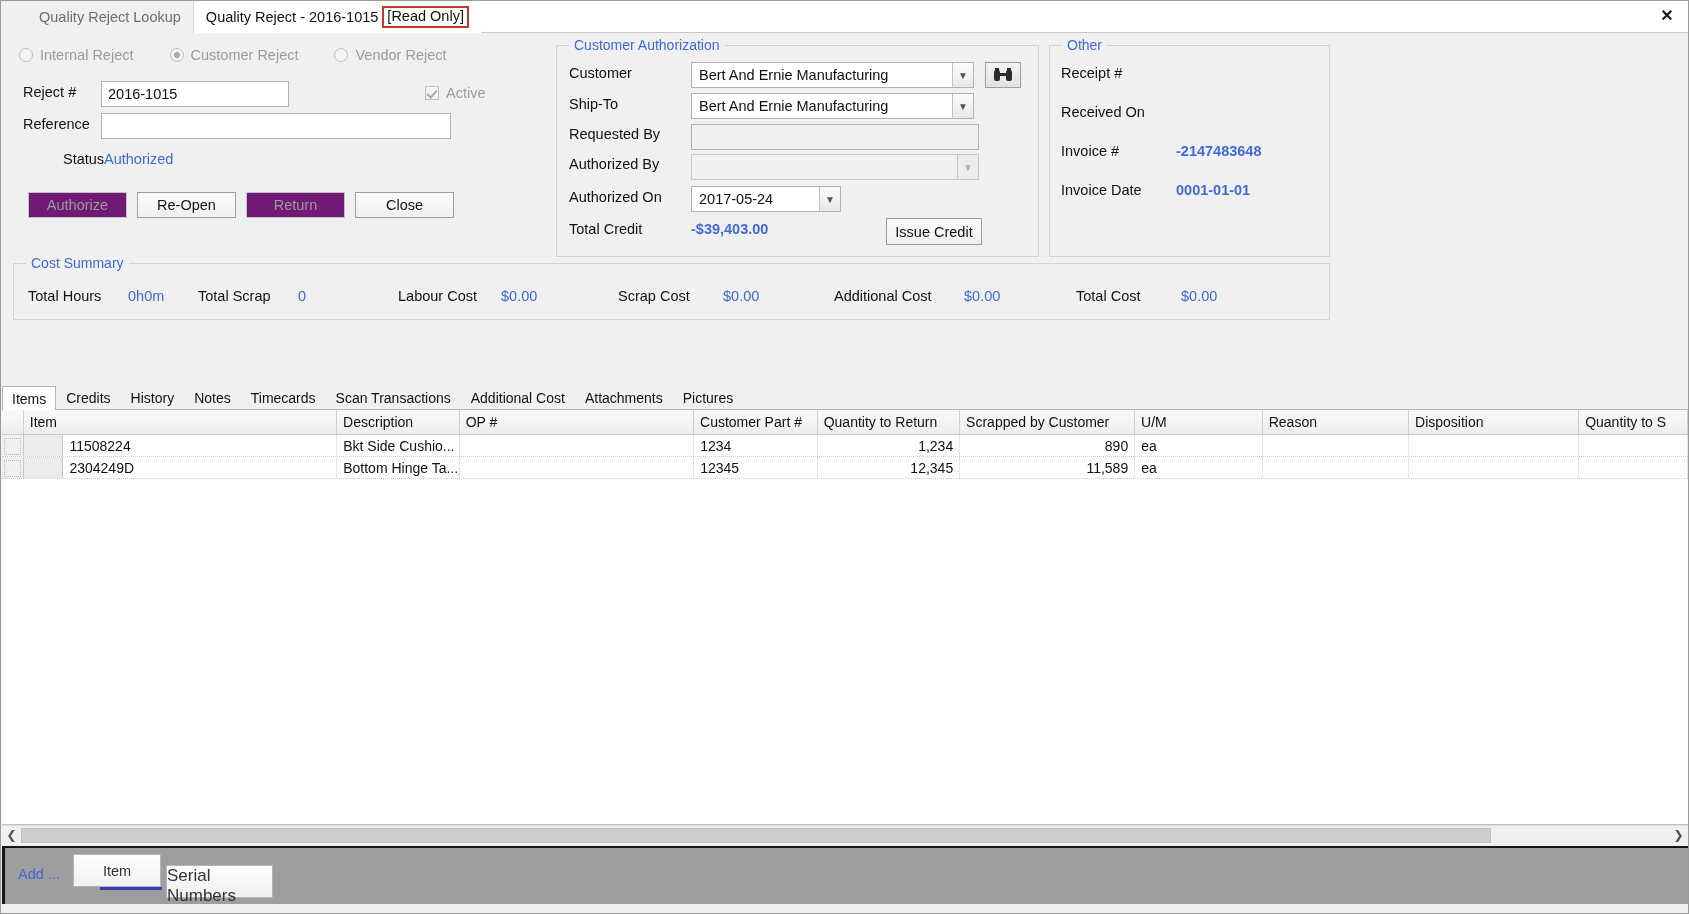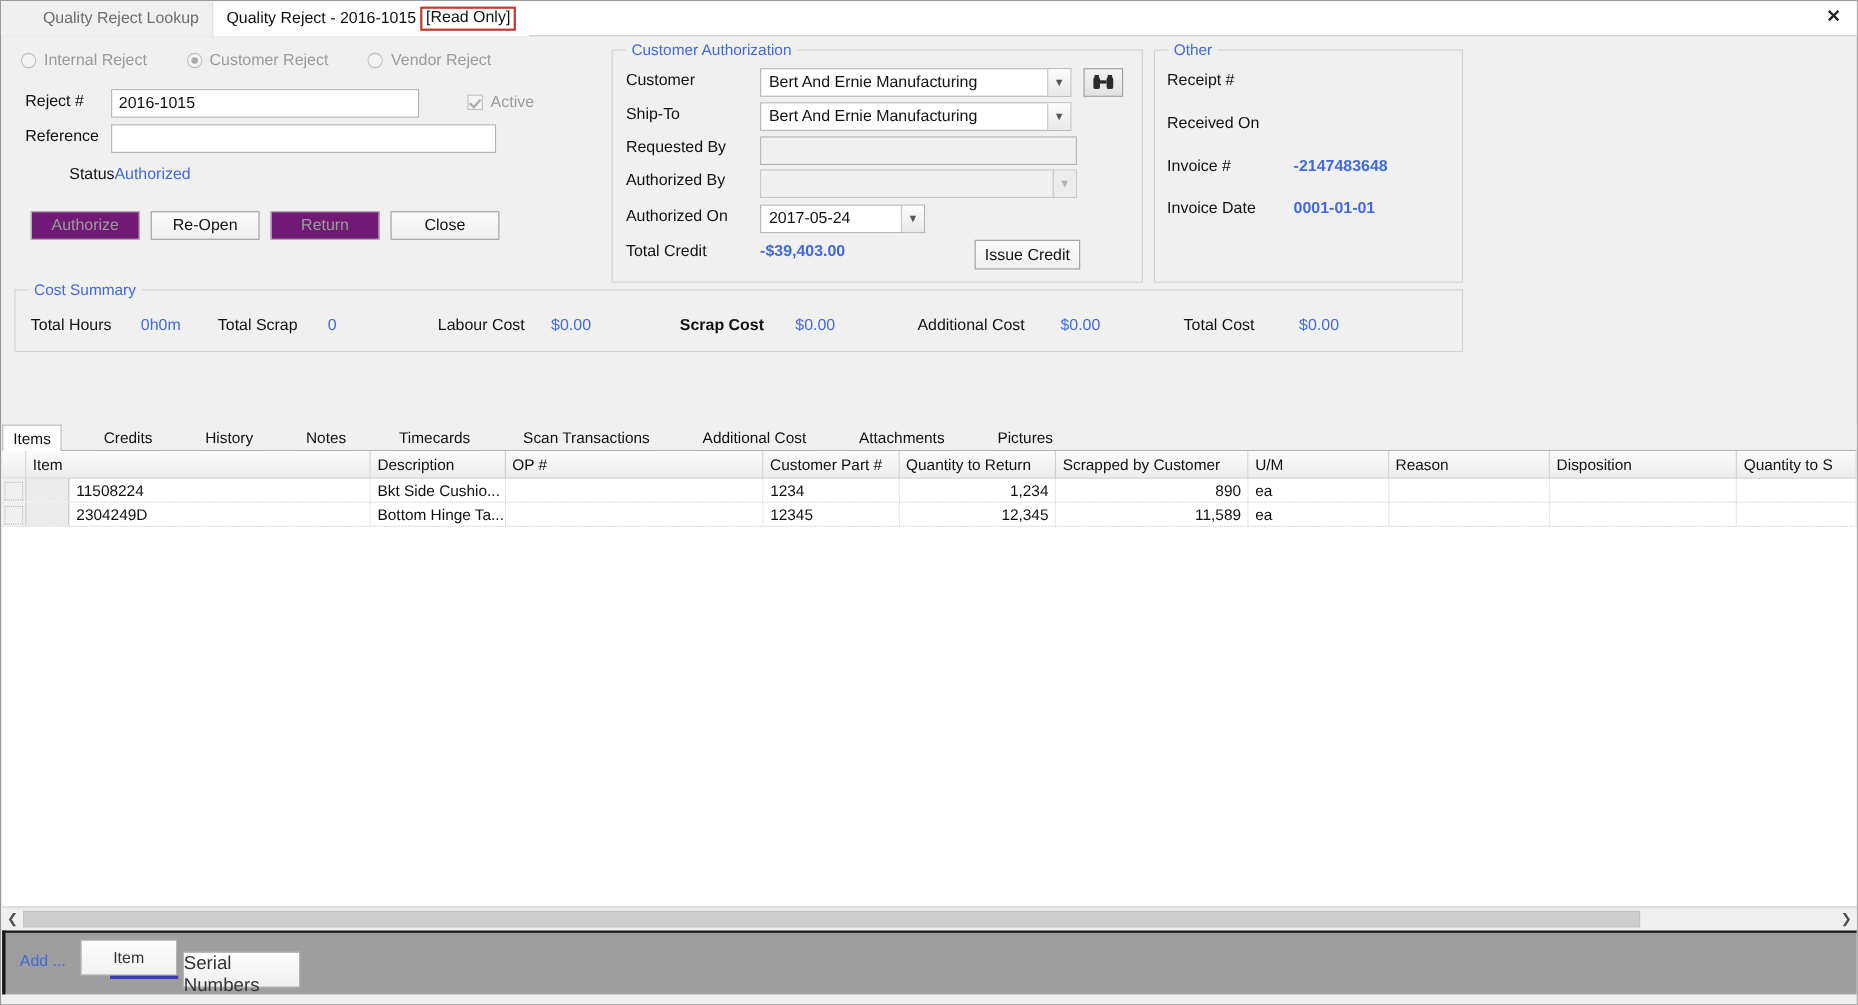--- a/index.html
+++ b/index.html
@@ -117,21 +117,20 @@
 
   
   .cs-lbl { position: absolute; font-size: 14.5px; color: #111; }
   .cs-val { position: absolute; font-size: 14.5px; color: #4169d8; }
 
   
   .tabstrip {
     position: absolute; left: 1px; top: 385px; width: 1686px; height: 24px;
     border-bottom: 1px solid #b6b6b6; display: flex; align-items: flex-end;
     background: #f0f0f0;
-    gap: 28px;
   }
   .tab {
     height: 23px; padding: 0 9px; font-size: 14px; color: #111;
     display: flex; align-items: center; border: 1px solid transparent;
     border-bottom: none; cursor: pointer; background: #f0f0f0;
   }
   .tab.active {
     background: #ffffff; border-color: #b6b6b6; height: 24px;
     margin-bottom: -1px;
   }
@@ -234,21 +233,21 @@
       <span class="rbox checked"></span>
       <span>Customer Reject</span>
     </label>
     <label class="radio">
       <span class="rbox"></span>
       <span>Vendor Reject</span>
     </label>
   </div>
 
   <div class="lbl field-label" style="left:22px; top:83px;">Reject #</div>
-  <div class="textbox readonly" style="left:100px; top:80px; width:280px; height:26px;">2016-1015</div>
+  <div class="textbox readonly" style="left:100px; top:80px; width:188px; height:26px;">2016-1015</div>
 
   <div class="chk-wrap" style="left:424px; top:84px;">
     <span class="chk checked"></span>
     <span>Active</span>
   </div>
 
   <div class="lbl field-label" style="left:22px; top:115px;">Reference</div>
   <div class="textbox readonly" style="left:100px; top:112px; width:350px; height:26px;"></div>
 
   <div class="lbl field-label" style="left:22px; top:150px;margin-left:40px;">Status</div>
@@ -325,21 +324,21 @@
 
   <div class="cs-lbl" style="left:27px; top:287px;">Total Hours</div>
   <div class="cs-val" style="left:127px; top:287px;">0h0m</div>
 
   <div class="cs-lbl" style="left:197px; top:287px;">Total Scrap</div>
   <div class="cs-val" style="left:297px; top:287px;">0</div>
 
   <div class="cs-lbl" style="left:397px; top:287px;">Labour Cost</div>
   <div class="cs-val" style="left:500px; top:287px;">$0.00</div>
 
-  <div class="cs-lbl" style="left:617px; top:287px;font-weight:bold;">Scrap Cost</div>
+  <div class="cs-lbl" style="left:617px; top:287px;">Scrap Cost</div>
   <div class="cs-val" style="left:722px; top:287px;">$0.00</div>
 
   <div class="cs-lbl" style="left:833px; top:287px;">Additional Cost</div>
   <div class="cs-val" style="left:963px; top:287px;">$0.00</div>
 
   <div class="cs-lbl" style="left:1075px; top:287px;">Total Cost</div>
   <div class="cs-val" style="left:1180px; top:287px;">$0.00</div>
 
   <div class="tabstrip">
     <div class="tab active">

